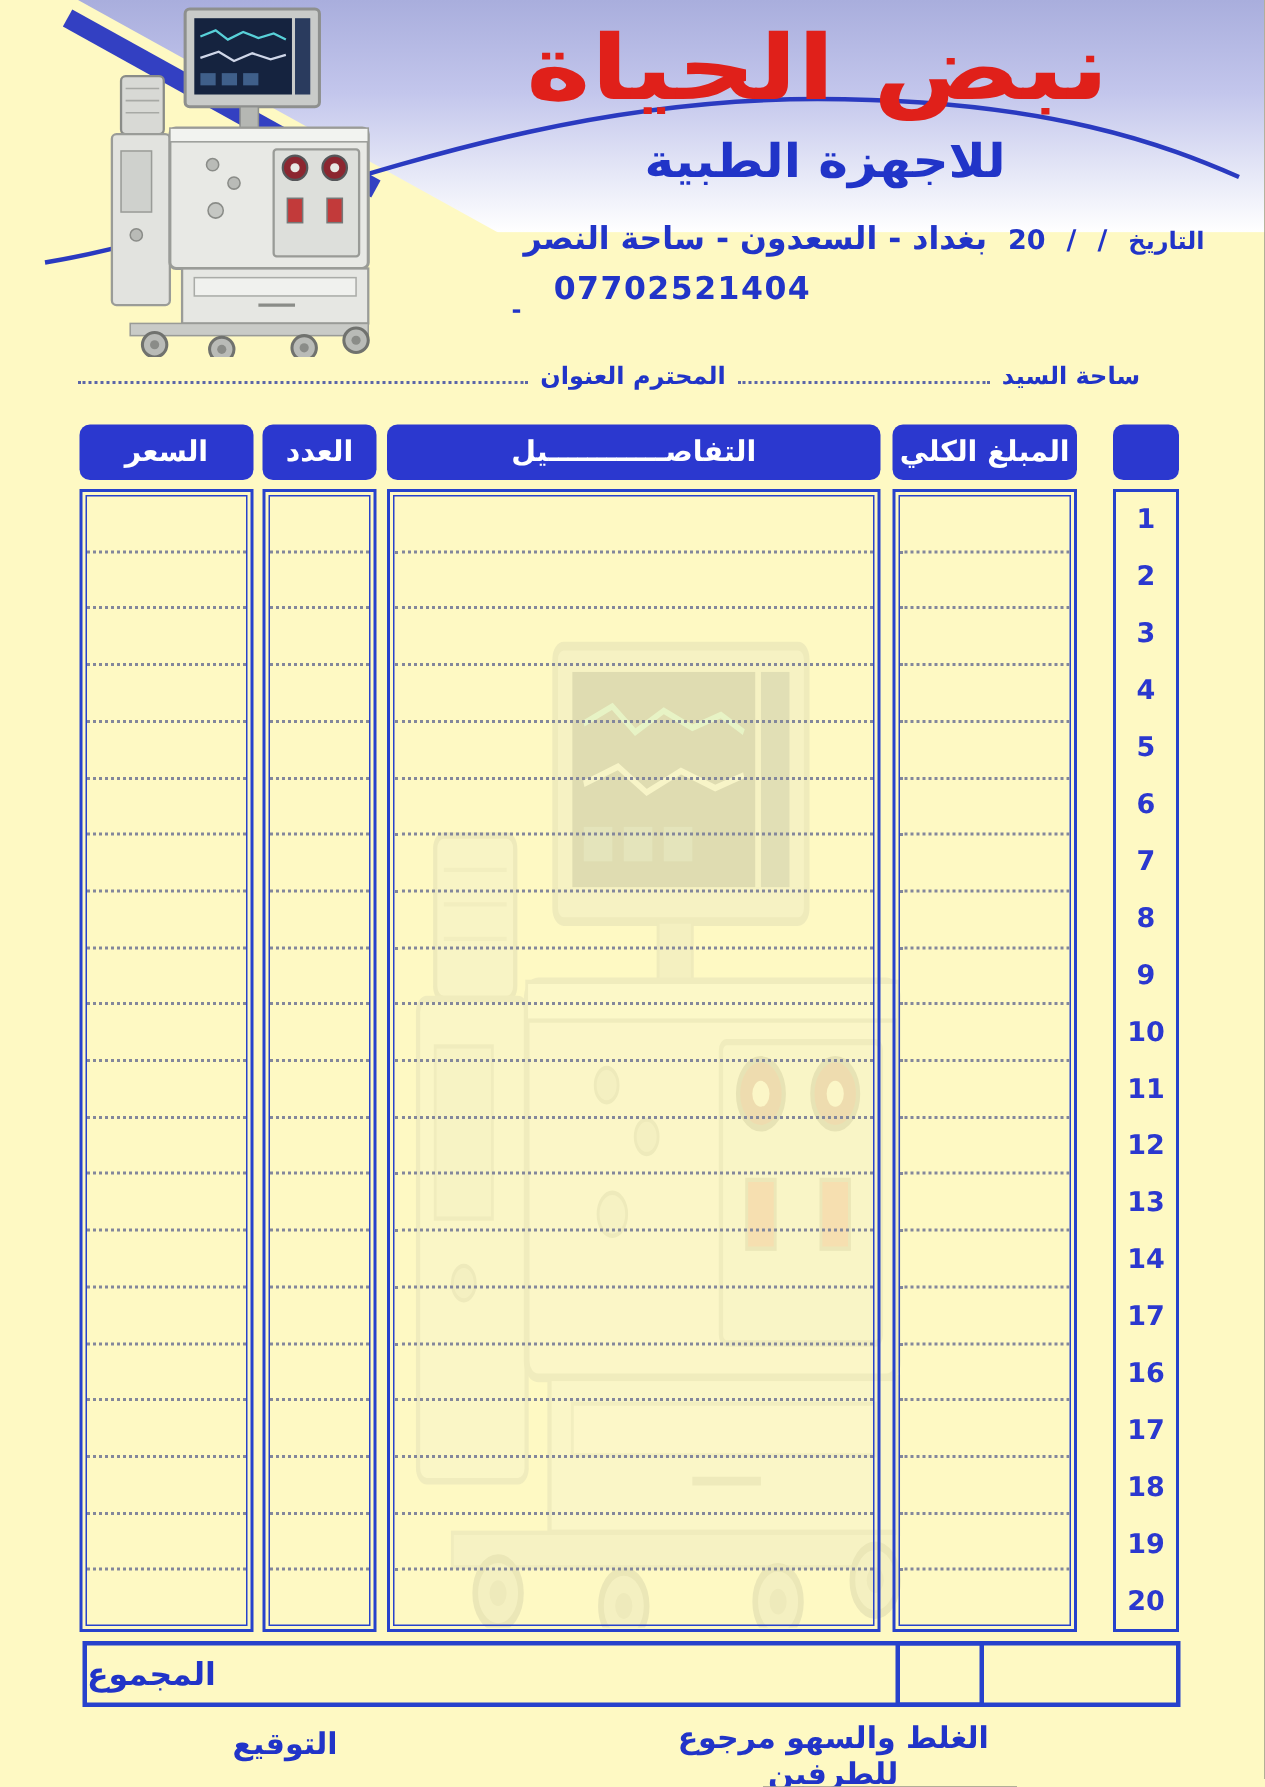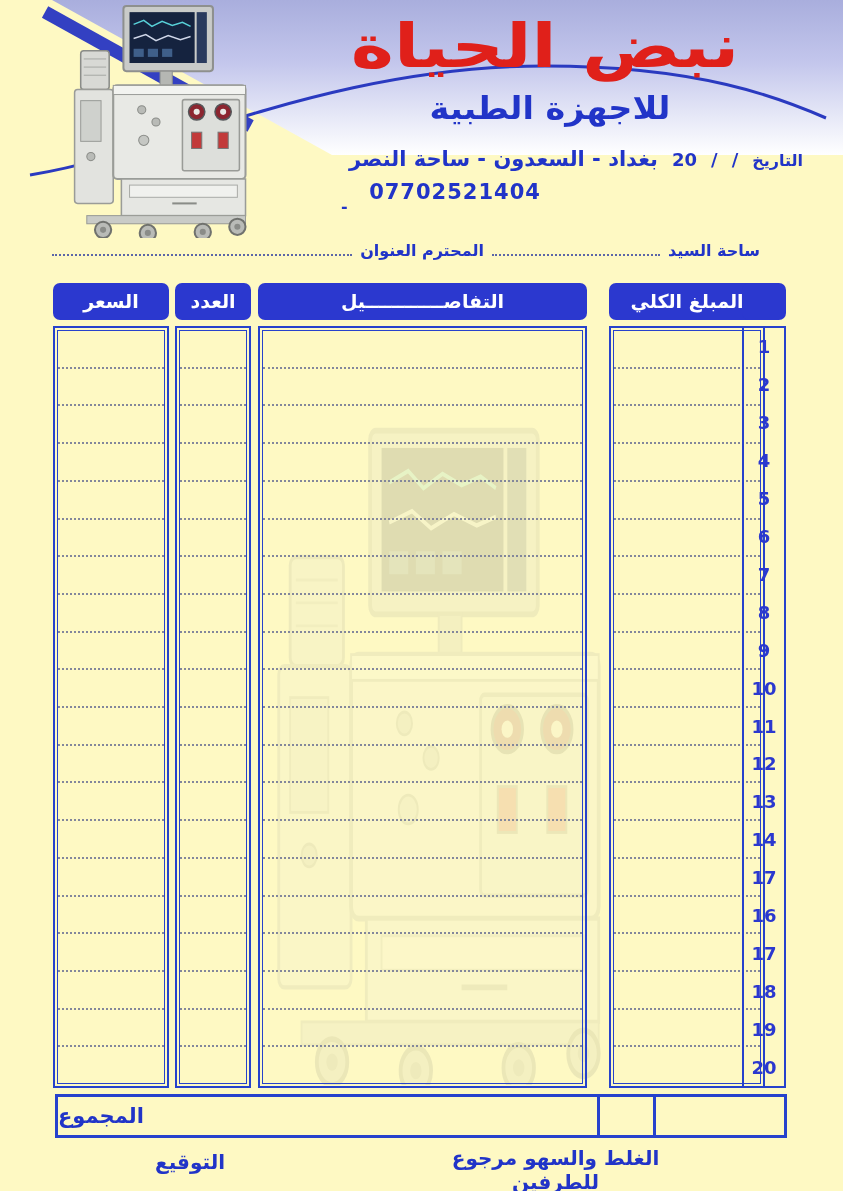--- a/index.html
+++ b/index.html
@@ -54,21 +54,21 @@
   }
   .leader{border-bottom:2px dotted #5b66a8; height:0; margin-bottom:4px;}
   .leader.l1{width:168px;}
   .leader.l2{flex:1;}
   
   .invoice-table{position:absolute; left:53px; top:283px; width:733px; height:806px; z-index:2;padding-left:44px;}
   .col{position:absolute; top:0; height:100%;}
   .col-price  {left:0;    width:116px;}
   .col-qty    {left:122px; width:76px;}
   .col-details{left:205px; width:329px;}
-  .col-total  {left:556px; width:156px;}
+  .col-total  {left:542px; width:123px;}
   .col-nums   {left:689px; width:44px;}
   .col-head{
     position:absolute; left:0; top:0; width:100%; height:37px;
     background:#2b38cf; border-radius:7px; box-sizing:border-box;
     color:#ffffff; font-weight:bold; font-size:19px; text-align:center; line-height:37px;
     direction:rtl;
   }
   .col-body{
     position:absolute; left:0; top:43px; width:100%; height:762px;
     border:2.5px solid #2742cc; box-sizing:border-box;

